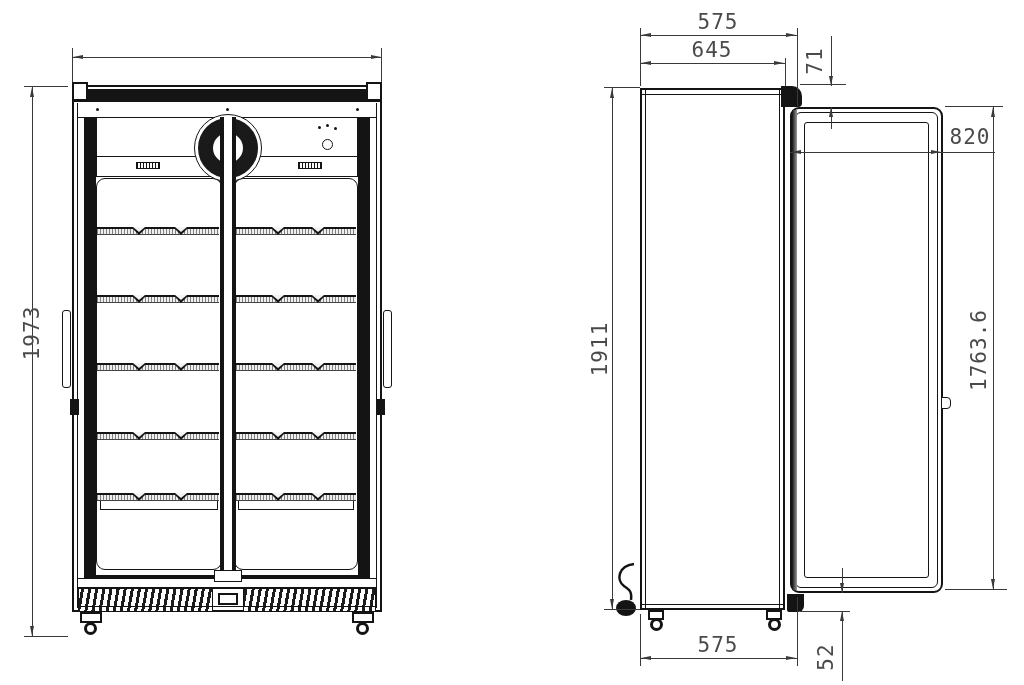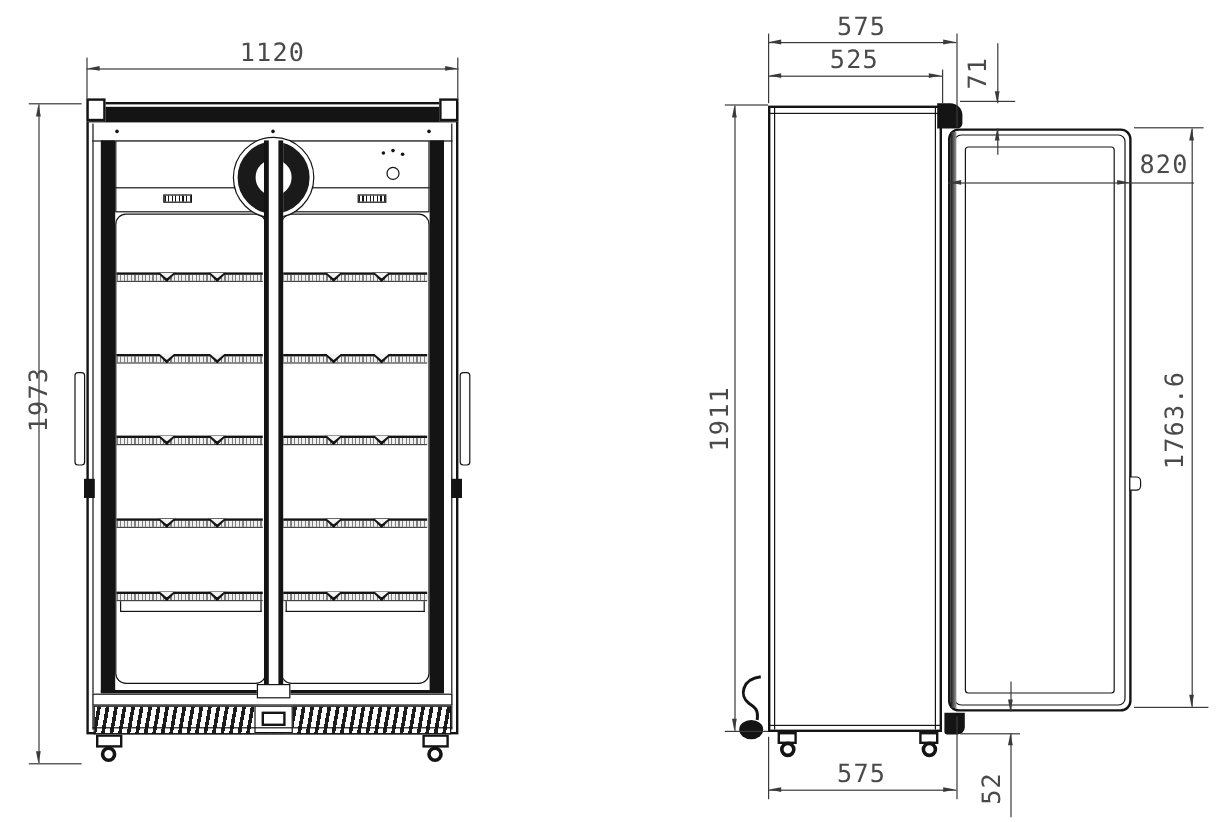--- a/index.html
+++ b/index.html
@@ -40,21 +40,20 @@
 
 <div id="canvas">
 
   <div class="view">
 
     <div class="vl" style="left:72px;top:48px;height:36px"></div>
     <div class="vl" style="left:381px;top:48px;height:36px"></div>
     <div class="hl" style="left:72px;top:57px;width:310px"></div>
     <span class="a aL" style="left:73px;top:54.5px"></span>
     <span class="a aR" style="left:371px;top:54.5px"></span>
-    <div class="dim" style="left:152px;top:33px;width:150px">1120</div>
 
     <div class="hl" style="left:24px;top:86px;width:44px"></div>
     <div class="hl" style="left:24px;top:636px;width:44px"></div>
     <div class="vl" style="left:32px;top:87px;height:549px"></div>
     <span class="a aU" style="left:29.5px;top:87px"></span>
     <span class="a aD" style="left:29.5px;top:626px"></span>
     <div class="dim rot" style="left:-18px;top:322px;width:100px">1973</div>
 
     <div class="box" style="left:72px;top:85px;width:310px;height:527px;border-width:2px"></div>
     <div class="vl" style="left:77px;top:103px;height:505px;background:#141414"></div>
@@ -231,21 +230,21 @@
     <div class="vl" style="left:797px;top:28px;height:78px"></div>
     <div class="hl" style="left:640px;top:35px;width:157px"></div>
     <span class="a aL" style="left:641px;top:32.5px"></span>
     <span class="a aR" style="left:786px;top:32.5px"></span>
     <div class="dim" style="left:668px;top:11px;width:100px">575</div>
 
     <div class="vl" style="left:785px;top:58px;height:28px"></div>
     <div class="hl" style="left:640px;top:63px;width:145px"></div>
     <span class="a aL" style="left:641px;top:60.5px"></span>
     <span class="a aR" style="left:774px;top:60.5px"></span>
-    <div class="dim" style="left:662px;top:39px;width:100px">525</div>
+    <div class="dim" style="left:662px;top:39px;width:100px">645</div>
 
     <div class="hl" style="left:800px;top:84px;width:46px"></div>
     <div class="vl" style="left:831px;top:36px;height:50px"></div>
     <div class="vl" style="left:831px;top:107px;height:22px"></div>
     <span class="a aD" style="left:828.5px;top:76px"></span>
     <span class="a aU" style="left:828.5px;top:107px"></span>
     <div class="dim rot" style="left:795px;top:50px;width:40px">71</div>
 
     <div class="hl" style="left:790px;top:152px;width:205px"></div>
     <span class="a aL" style="left:791px;top:149.5px"></span>

